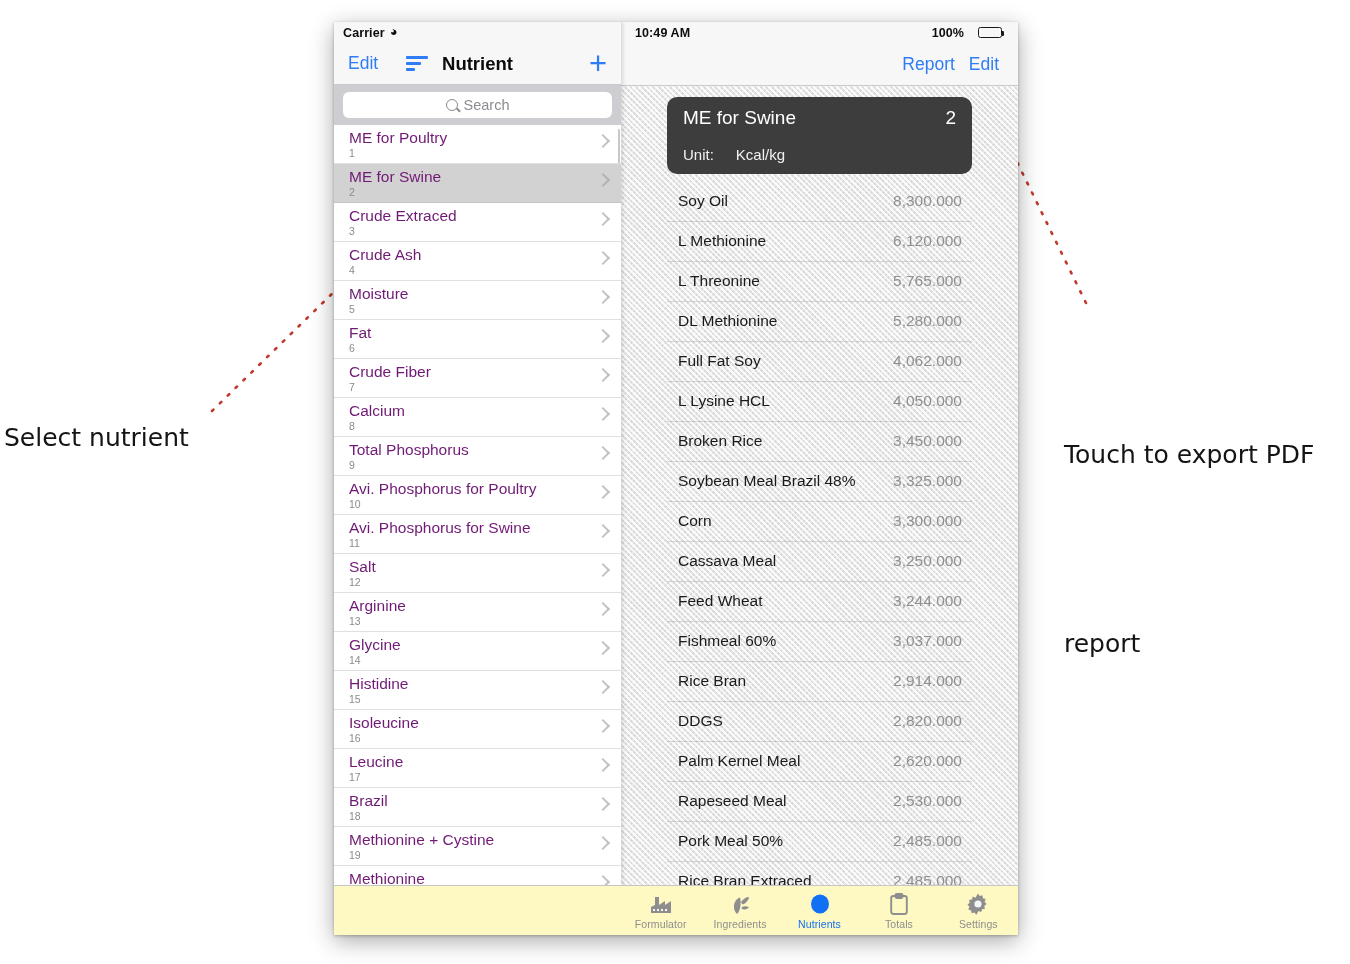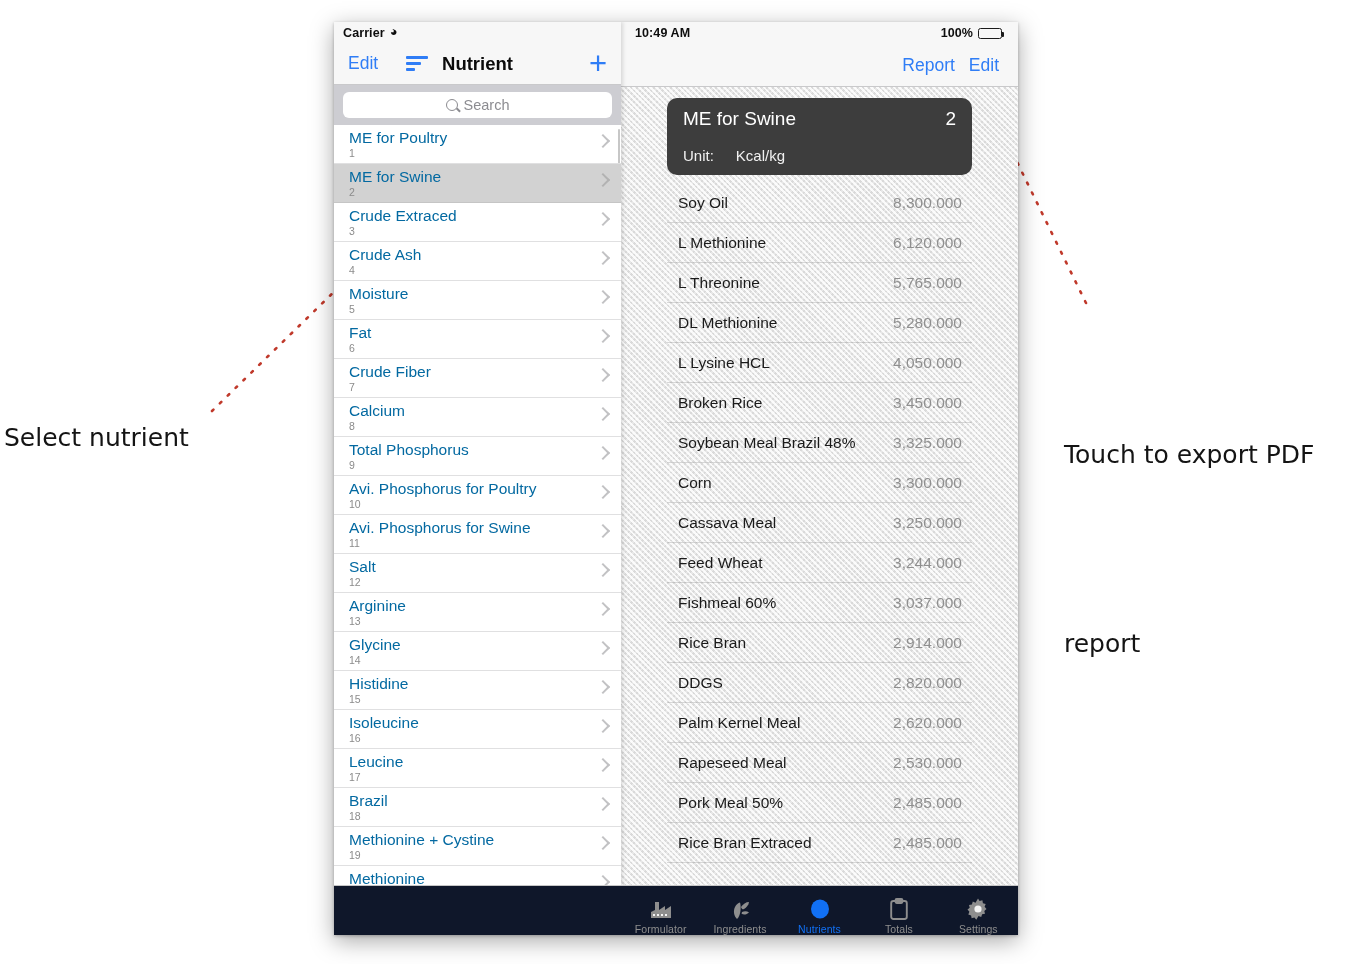--- a/index.html
+++ b/index.html
@@ -171,21 +171,21 @@
     box-sizing: border-box;
     border-bottom: 1px solid #e0e0e1;
     padding: 4px 14px 0 15px;
     display: flex;
     align-items: flex-start;
     position: relative;
     cursor: pointer;
   }
   .nrow.selected { background: #d2d2d2; border-bottom-color: #c5c5c5; }
   .nrow-text { display: flex; flex-direction: column; }
-  .nrow-title { font-size: 15.5px; color: #0369a1; line-height: 18px; }
+  .nrow-title { font-size: 15.5px; color: #701a75; line-height: 18px; }
   .nrow-sub { font-size: 10.5px; color: #8b8b8b; line-height: 13px; }
   .chev {
     position: absolute;
     right: 13px;
     top: 11px;
     width: 8px; height: 8px;
     border-right: 2px solid #c2c2c4;
     border-top: 2px solid #c2c2c4;
     transform: rotate(45deg);
   }
@@ -209,21 +209,21 @@
     background: #ededed;
     position: relative;
   }
   #right-statusbar {
     justify-content: space-between;
     padding: 0 16px 0 14px;
   }
   .battery {
     display: inline-flex;
     align-items: center;
-    gap: 5px;
+    gap: 14px;
   }
   .batt-shell {
     width: 24px; height: 11px;
     border: 1.3px solid #1a1a1a;
     border-radius: 2.5px;
     padding: 1.2px;
     box-sizing: border-box;
     position: relative;
   }
   .batt-fill { background:#1a1a1a; height: 100%; width: 100%; border-radius: 1px; }
@@ -283,24 +283,24 @@
     font-size: 15.5px;
     cursor: pointer;
   }
   .drow-name { color: #1a1a1a; }
   .drow-val { color: #8f8f8f; }
 
   
   #tabbar {
     height: 50px;
     flex: 0 0 50px;
-    background: #0f172a;
+    background: #fef9c3;
     border-top: 1px solid #c6c6c6;
     display: flex;
-    align-items: flex-end;
+    align-items: center;
     padding-left: 287px;
     box-sizing: border-box;
     position: relative;
     z-index: 5;
   }
   #tabbar-inner {
     flex: 1 1 auto;
     display: flex;
     margin-left: -287px;
     padding-left: 287px;
@@ -550,20 +550,24 @@
               <span class="drow-name">L Methionine</span>
               <span class="drow-val">6,120.000</span>
             </div>
             <div class="drow">
               <span class="drow-name">L Threonine</span>
               <span class="drow-val">5,765.000</span>
             </div>
             <div class="drow">
               <span class="drow-name">DL Methionine</span>
               <span class="drow-val">5,280.000</span>
+            </div>
+            <div class="drow">
+              <span class="drow-name">Full Fat Soy</span>
+              <span class="drow-val">4,062.000</span>
             </div>
             <div class="drow">
               <span class="drow-name">L Lysine HCL</span>
               <span class="drow-val">4,050.000</span>
             </div>
             <div class="drow">
               <span class="drow-name">Broken Rice</span>
               <span class="drow-val">3,450.000</span>
             </div>
             <div class="drow">

